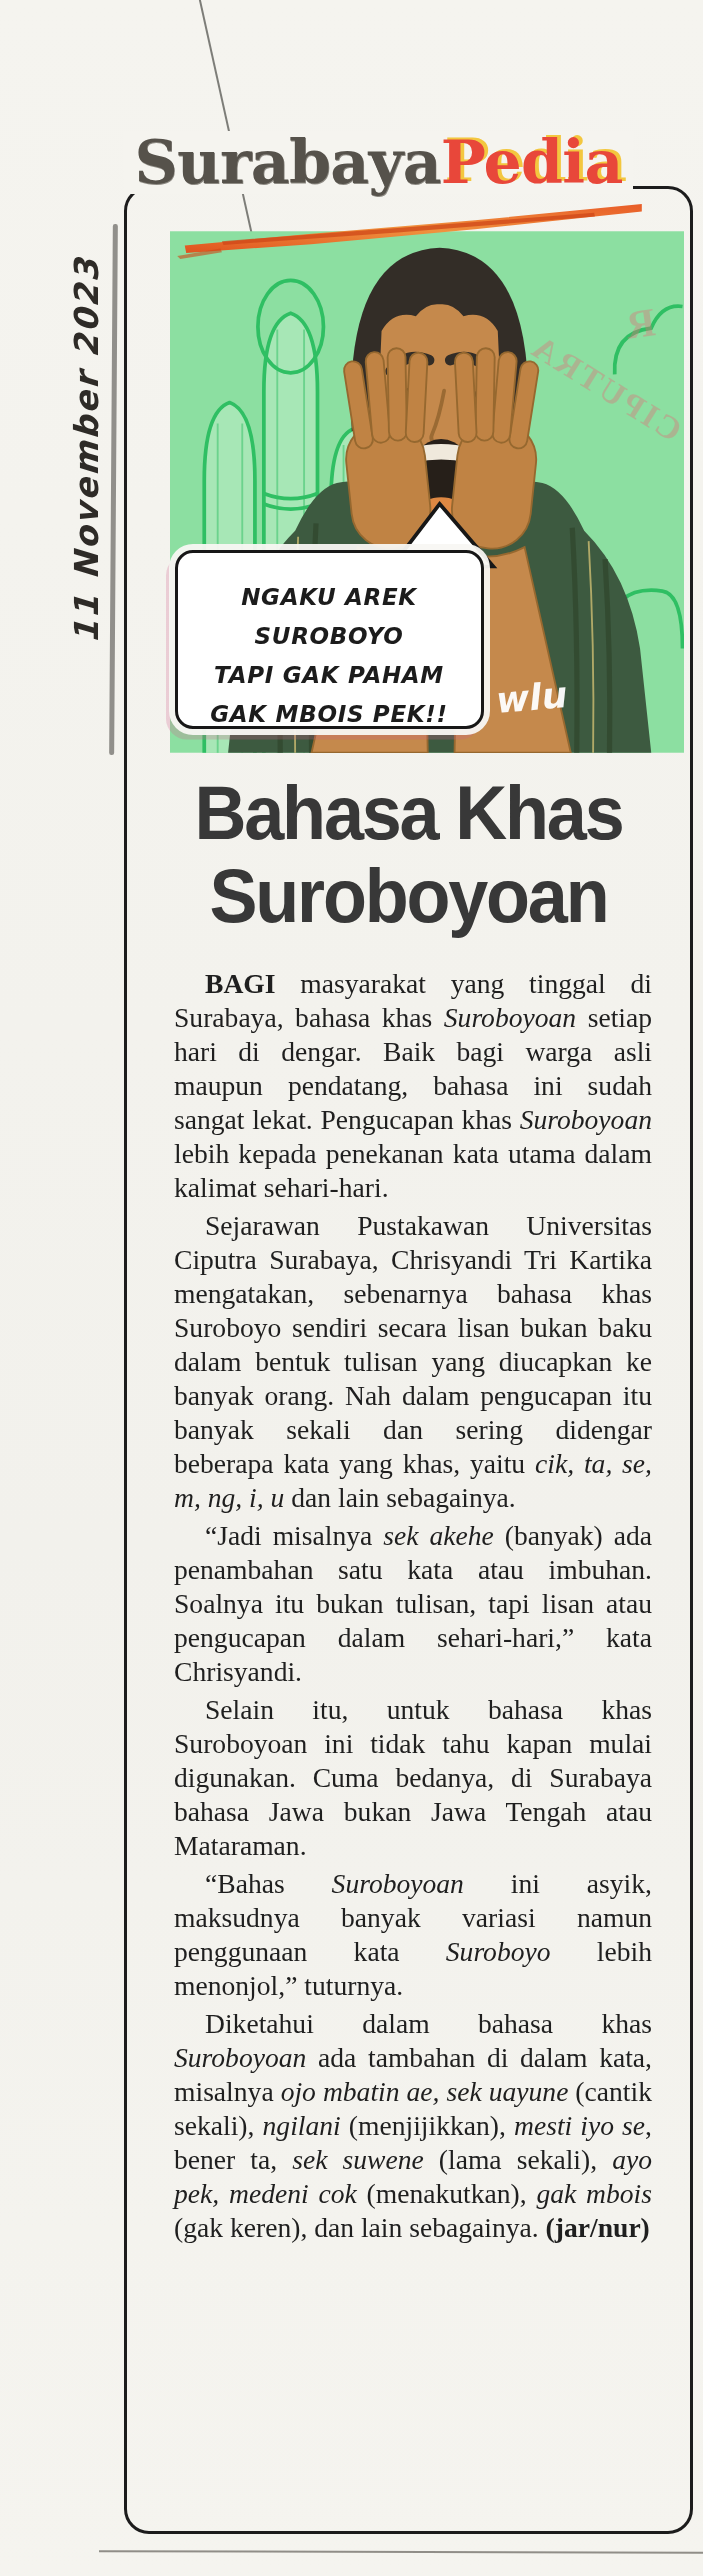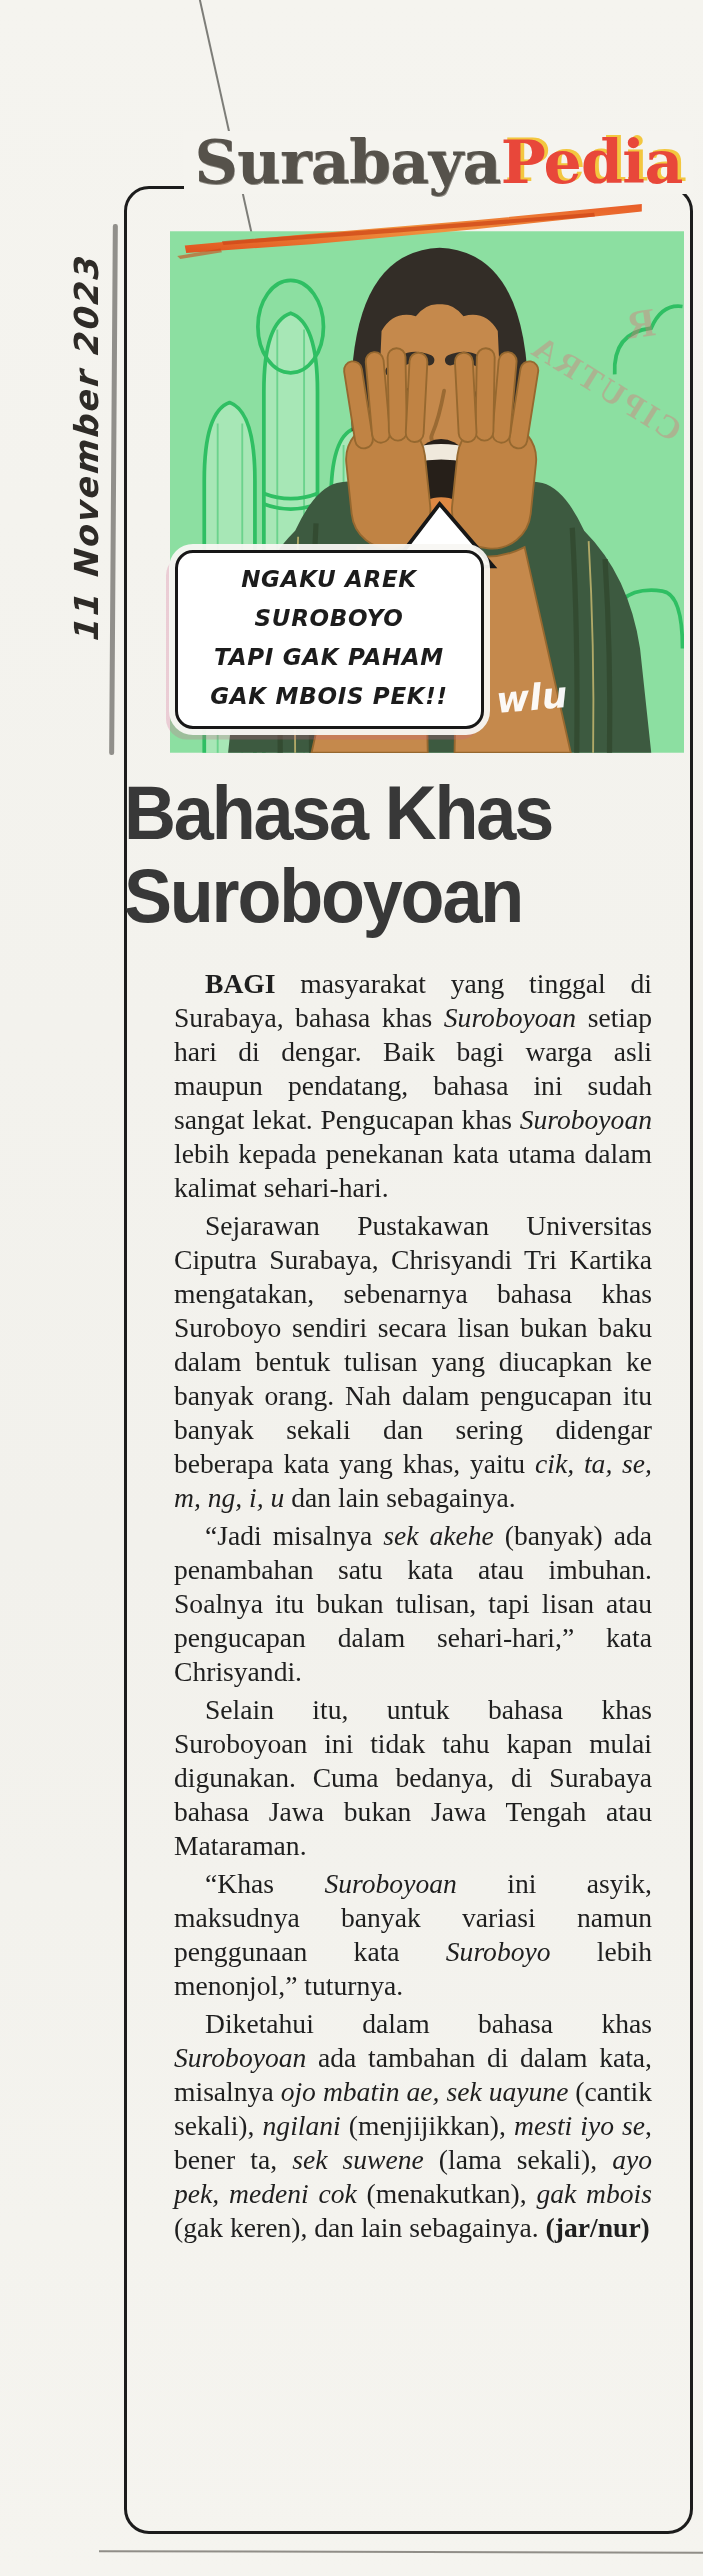--- a/index.html
+++ b/index.html
@@ -12,21 +12,21 @@
   .smudge{position:absolute;left:111px;top:224px;width:4.5px;height:531px;background:#2e2b28;opacity:.5;
           transform:rotate(.4deg);border-radius:2.2px;}
   .bottom-line{position:absolute;left:99px;top:2551px;width:604px;height:2.2px;background:#77746e;opacity:.8;
                transform:rotate(.15deg);}
   
   .hand-date{position:absolute;left:86px;top:447px;white-space:nowrap;
              transform:translate(-50%,-50%) rotate(-90deg) skewX(-6deg);
              font-family:cursive,"DejaVu Sans",sans-serif;font-style:italic;font-weight:600;
              font-size:33px;letter-spacing:2.2px;color:#2e2b27;}
   
-  .masthead{position:absolute;left:124px;top:131px;width:569px;text-align:right;z-index:6;}
+  .masthead{position:absolute;left:124px;top:131px;width:569px;text-align:left;z-index:6;}
   .masthead-inner{display:inline-block;background:var(--paper);padding:0 10.4px;
                   font-family:"DejaVu Serif",serif;font-weight:bold;font-size:60px;line-height:1.05;
                   letter-spacing:-0.7px;}
   .brand-dark{color:var(--brand_dark);text-shadow:0.7px 0.7px 0 #8d8a83;}
   .brand-red{color:var(--brand_red);text-shadow:3.7px -2.2px 0 var(--brand_yellow);}
   
   .frame{position:absolute;left:124px;top:186px;width:569px;height:2348px;box-sizing:border-box;
          border:3px solid var(--frame_ink);border-radius:25px;z-index:1;}
   
   .brush{position:absolute;left:177px;top:195px;z-index:5;}
@@ -52,28 +52,28 @@
   .tongue{fill:#de8843;}
   .tail{fill:#ffffff;stroke:#171717;stroke-width:5;}
   .bleed{position:absolute;font-family:"Liberation Serif",serif;font-weight:bold;
          color:var(--bleed_pink);z-index:3;}
   .bleed-r{left:456px;top:69px;font-size:40px;transform:scaleX(-1) rotate(8deg);}
   .bleed-word{left:350px;top:139px;font-size:33px;letter-spacing:3px;
               transform:scaleX(-1) rotate(-32deg);}
   .bubble{position:absolute;left:4.5px;top:319px;width:309px;height:179px;box-sizing:border-box;
           background:#ffffff;border:3.7px solid #171717;border-radius:18px;z-index:4;
           box-shadow:0 0 0 6px rgba(248,247,243,.95), -6px 7.5px 0 3px var(--bubble_shadow_pink);
-          text-align:center;padding-top:7px;}
+          text-align:center;padding-top:25px;}
   .bubble-line{font-family:"DejaVu Sans",sans-serif;font-weight:bold;font-style:italic;
                font-size:23px;line-height:39px;letter-spacing:0.7px;color:#1c1c1c;}
   .signature{position:absolute;left:326px;top:446px;z-index:4;color:rgba(255,255,255,.95);
              font-family:cursive,"DejaVu Sans",sans-serif;font-style:italic;font-weight:bold;
              font-size:36px;transform:rotate(-5deg);}
   
-  .headline{position:absolute;left:124px;top:772px;width:569px;text-align:left;z-index:2;
+  .headline{position:absolute;left:124px;top:772px;width:569px;text-align:center;z-index:2;
             font-family:"Liberation Sans",sans-serif;font-weight:bold;font-size:72px;
             line-height:83px;letter-spacing:-2.2px;color:var(--headline_ink);}
   .headline span{display:block;transform:scaleY(1.06);}
   
   .article{position:absolute;left:170px;top:963px;width:486px;z-index:2;
            font-size:27.6px;line-height:34px;text-align:justify;color:var(--ink);}
   .article p{margin:4px;text-indent:31px;}
   .seg-i{font-style:italic;}
   .seg-b{font-weight:bold;}
 </style>
@@ -192,19 +192,19 @@
   <div class="headline">
     <span>Bahasa Khas</span>
     <span>Suroboyoan</span>
   </div>
 
   <div class="article">
     <p><span class="seg-b">BAGI</span><span> masyarakat yang tinggal di Surabaya, bahasa khas </span><span class="seg-i">Suroboyoan</span><span> setiap hari di dengar. Baik bagi warga asli maupun pendatang, bahasa ini sudah sangat lekat. Pengucapan khas </span><span class="seg-i">Suroboyoan</span><span> lebih kepada penekanan kata utama dalam kalimat sehari-hari.</span></p>
     <p><span>Sejarawan Pustakawan Universitas Ciputra Surabaya, Chrisyandi Tri Kartika mengatakan, sebenarnya bahasa khas Suroboyo sendiri secara lisan bukan baku dalam bentuk tulisan yang diucapkan ke banyak orang. Nah dalam pengucapan itu banyak sekali dan sering didengar beberapa kata yang khas, yaitu </span><span class="seg-i">cik, ta, se, m, ng, i, u</span><span> dan lain sebagainya.</span></p>
     <p><span>“Jadi misalnya </span><span class="seg-i">sek akehe</span><span> (banyak) ada penambahan satu kata atau imbuhan. Soalnya itu bukan tulisan, tapi lisan atau pengucapan dalam sehari-hari,” kata Chrisyandi.</span></p>
     <p><span>Selain itu, untuk bahasa khas Suroboyoan ini tidak tahu kapan mulai digunakan. Cuma bedanya, di Surabaya bahasa Jawa bukan Jawa Tengah atau Mataraman.</span></p>
-    <p><span>“Khas </span><span class="seg-i">Suroboyoan</span><span> ini asyik, maksudnya banyak variasi namun penggunaan kata </span><span class="seg-i">Suroboyo</span><span> lebih menonjol,” tuturnya.</span></p>
+    <p><span>“Bahas </span><span class="seg-i">Suroboyoan</span><span> ini asyik, maksudnya banyak variasi namun penggunaan kata </span><span class="seg-i">Suroboyo</span><span> lebih menonjol,” tuturnya.</span></p>
     <p><span>Diketahui dalam bahasa khas </span><span class="seg-i">Suroboyoan</span><span> ada tambahan di dalam kata, misalnya </span><span class="seg-i">ojo mbatin ae, sek uayune</span><span> (cantik sekali), </span><span class="seg-i">ngilani</span><span> (menjijikkan), </span><span class="seg-i">mesti iyo se</span><span>, bener ta, </span><span class="seg-i">sek suwene</span><span> (lama sekali), </span><span class="seg-i">ayo pek, medeni cok</span><span> (menakutkan), </span><span class="seg-i">gak mbois</span><span> (gak keren), dan lain sebagainya. </span><span class="seg-b">(jar/nur)</span></p>
   </div>
 
   <div class="bottom-line"></div>
 </div>
 
 
 </body></html>

